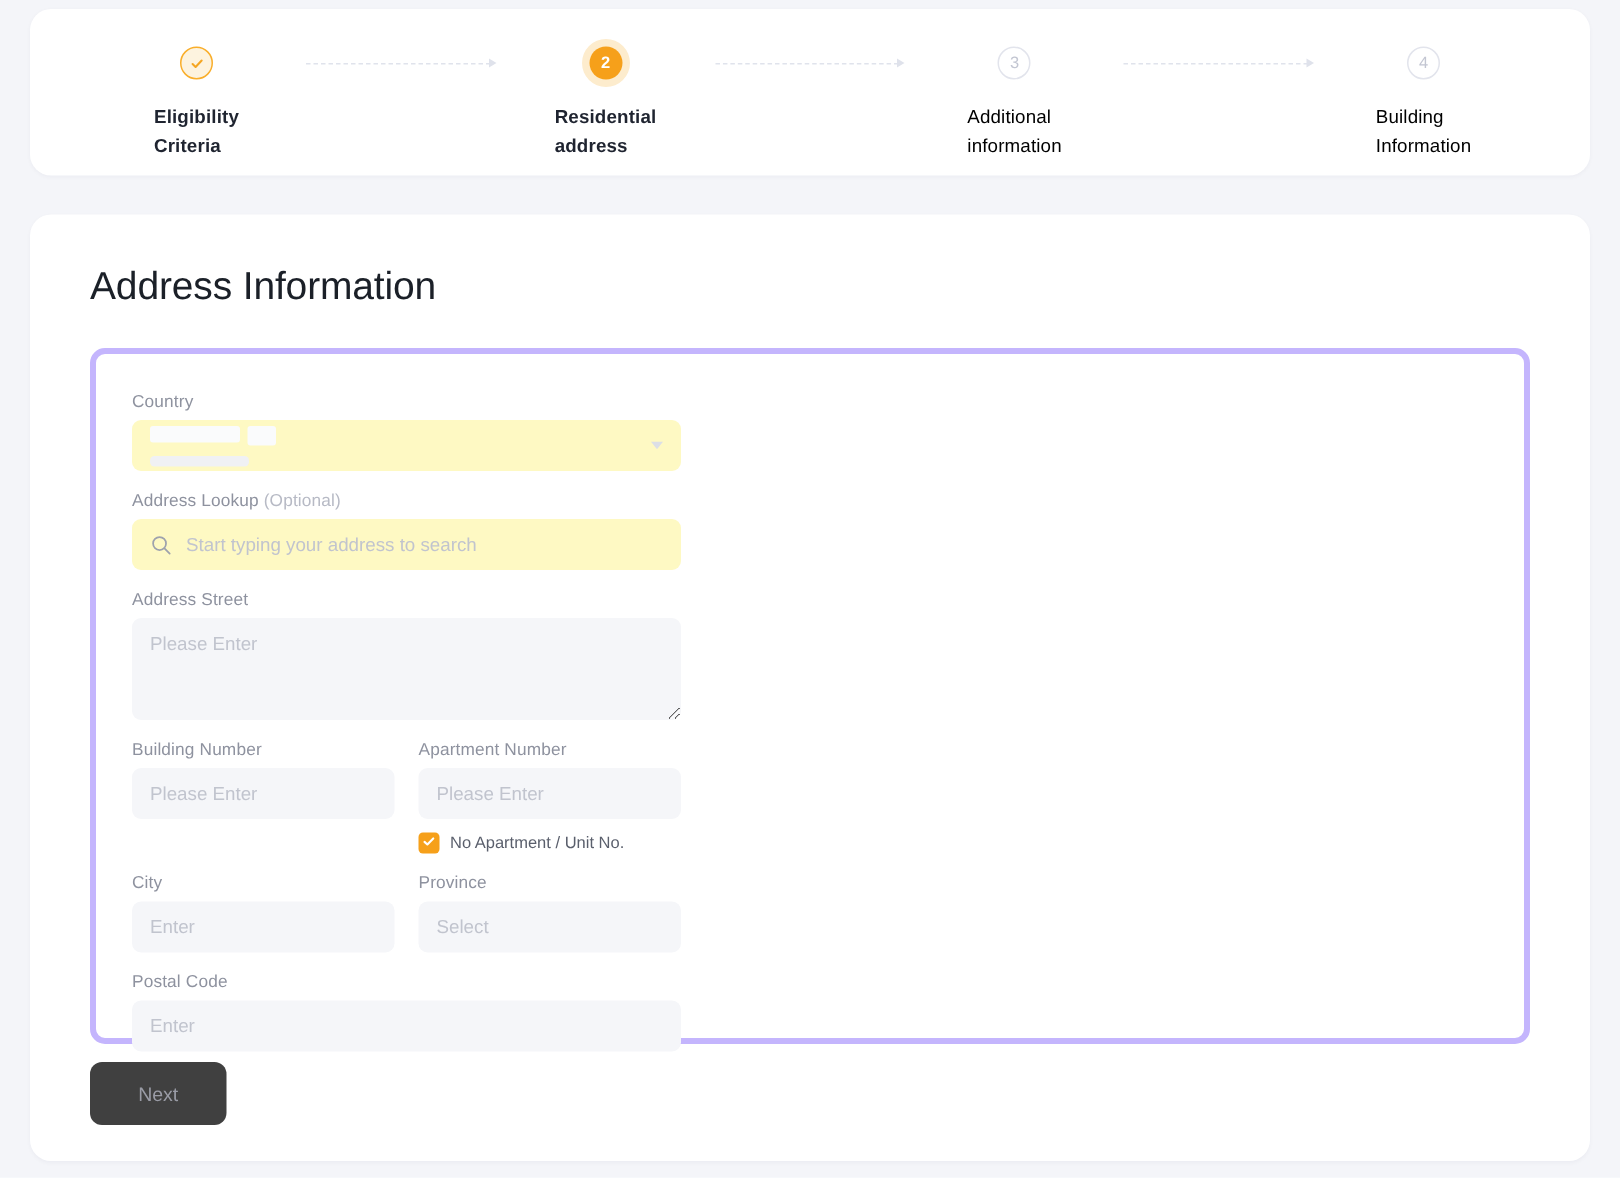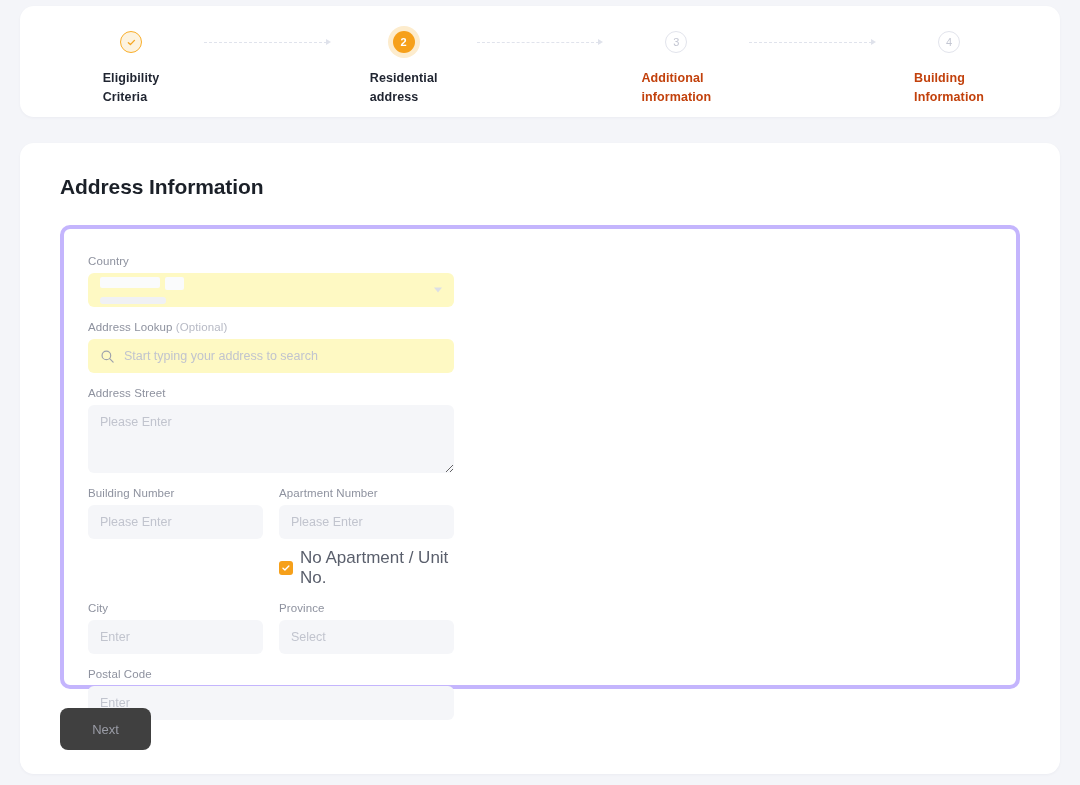--- a/index.html
+++ b/index.html
@@ -72,21 +72,21 @@
     color: #c3c6d2;
     font-weight: normal;
   }
   .step-label {
     margin-top: 11px;
     font-size: 12.5px;
     line-height: 19px;
     letter-spacing: 0.1px;
   }
   .step-label.strong { color: #1f2430; font-weight: bold; }
-  .step-label.muted  { color: #c2410c; font-weight: bold; }
+  .step-label.muted  { color: #000000; font-weight: normal; }
 
   .connector {
     flex: 1 1 auto;
     height: 32px;
     display: flex;
     align-items: center;
     padding: 0 6px;
     margin-top: 0;
   }
   .conn-line {
@@ -106,22 +106,22 @@
   .main-card {
     position: absolute;
     left: 20px; top: 143px;
     width: 1040px; height: 631px;
     background: #ffffff;
     border-radius: 14px;
     box-shadow: 0 1px 3px rgba(25,35,70,0.04);
     padding: 32px 40px 0 40px;
   }
   .page-title {
-    font-size: 21px;
-    font-weight: bold;
+    font-size: 26px;
+    font-weight: normal;
     color: #1b2028;
     letter-spacing: -0.1px;
     margin: 0 0 26px 0;
   }
   .form-box {
     border: 4px solid #c4b5fd;
     border-radius: 10px;
     padding: 26px 0 26px 24px;
     height: 464px;
   }
@@ -226,21 +226,21 @@
   .checkbox {
     width: 14px; height: 14px;
     background: #f6a01a;
     border-radius: 3px;
     display: flex;
     align-items: center;
     justify-content: center;
     flex: 0 0 auto;
   }
   .checkbox-label {
-    font-size: 17px;
+    font-size: 11px;
     color: #5a5f6c;
   }
 
   .btn-next {
     position: absolute;
     left: 40px;
     top: 565px;
     width: 91px; height: 42px;
     background: #404040;
     color: #9a9ca6;

